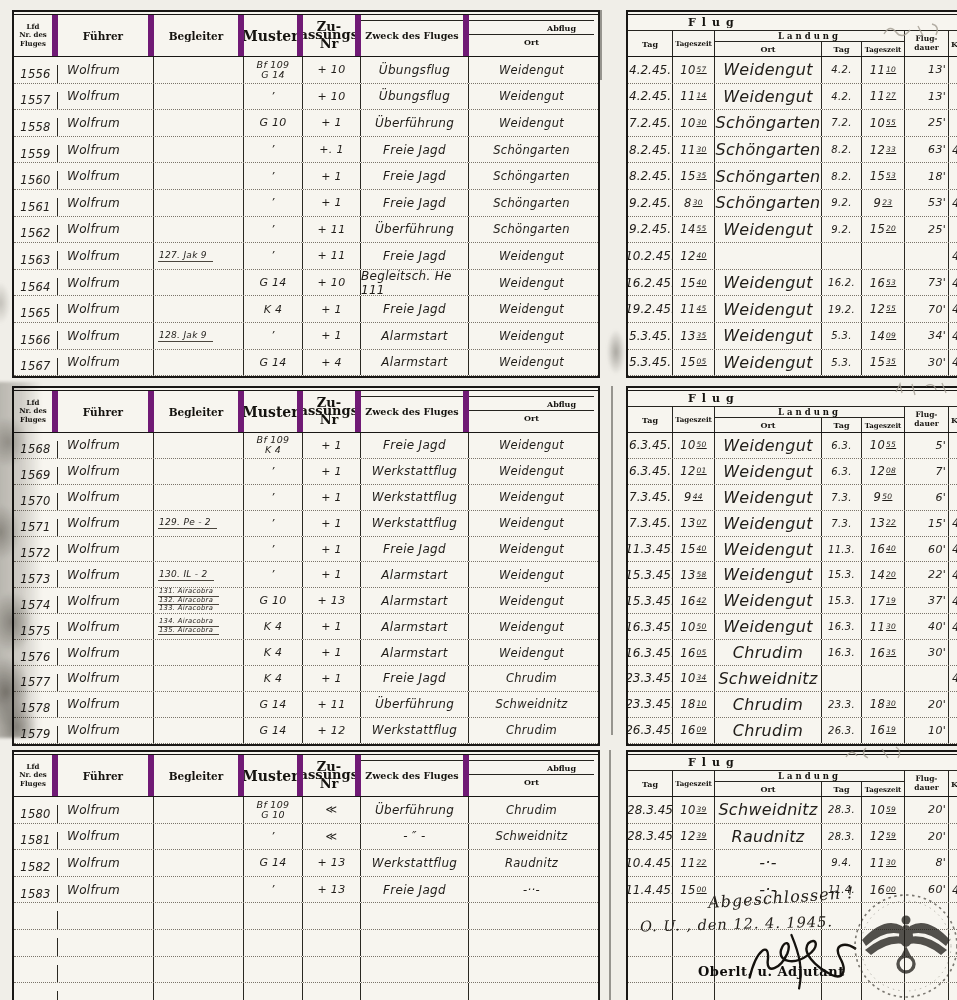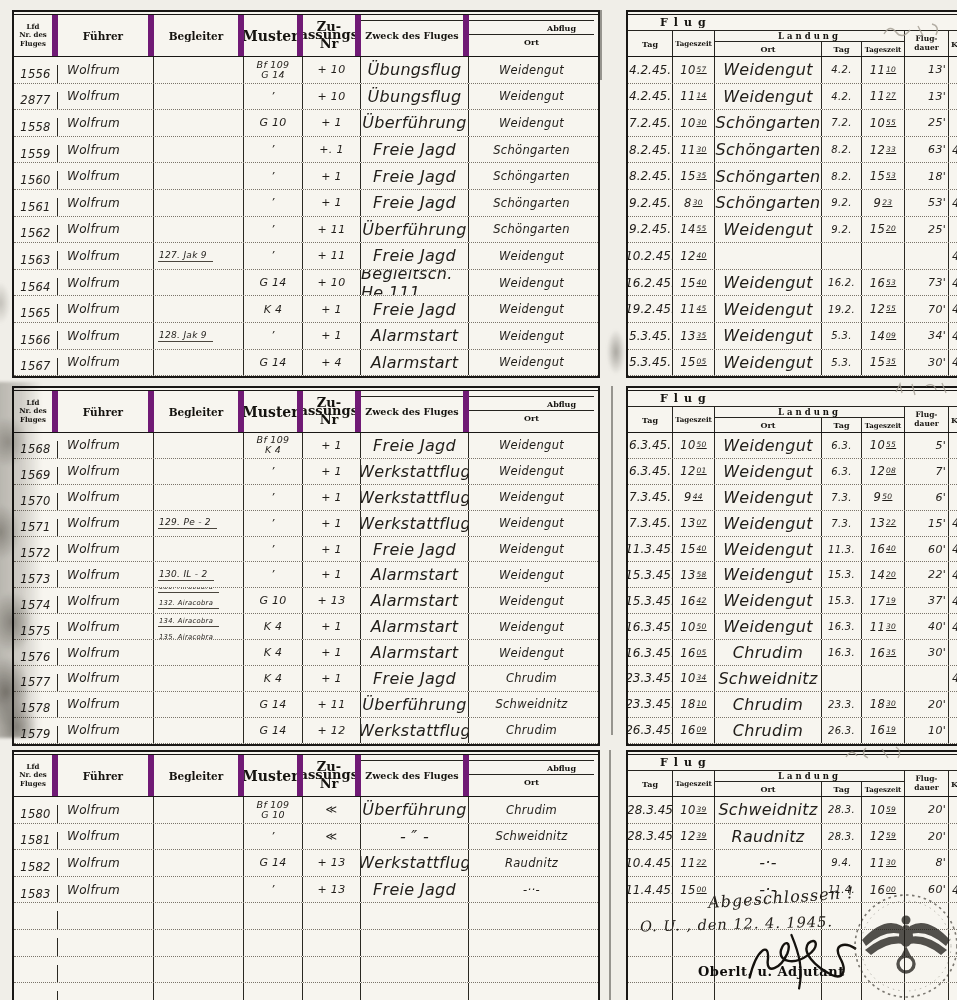--- a/index.html
+++ b/index.html
@@ -32,21 +32,21 @@
   .lh-z div{font-size:13px;line-height:8.5px;}
   .lh-zw{font-size:9.5px;position:relative;}
   .lh-ao{position:relative;justify-content:flex-start;padding-top:6px;}
   .lh-zw::before,.lh-ao::before{content:"";position:absolute;top:5px;left:0;right:0;border-top:1px solid #26241f;}
   .abf{font-size:8px;width:100%;text-align:right;padding-right:18px;box-sizing:border-box;margin-top:2px;}
   .abfline{width:100%;border-top:1px solid #26241f;margin-top:1px;}
   .ortl{font-size:8px;margin-top:2px;}
 
   
   .flugrow{height:15px;border-bottom:1px solid #26241f;display:flex;align-items:center;}
-  .flugrow .frk{font-size:11px;letter-spacing:6px;padding-left:32px;}
+  .flugrow .frk{font-size:11px;letter-spacing:6px;padding-left:60px;}
   .rheader{height:25px;border-bottom:1.6px solid #191715;display:grid;
            grid-template-columns:45px 42px 107px 40px 43px 44px 22px;grid-template-rows:11px 14px;}
   .rh{display:flex;align-items:center;justify-content:center;font-size:8px;overflow:hidden;
       border-right:1px solid #26241f;}
   .rh-tag{grid-column:1;grid-row:1/3;}
   .rh-tz{grid-column:2;grid-row:1/3;font-size:7px;}
   .rh-land{grid-column:3/6;grid-row:1;border-bottom:1px solid #26241f;letter-spacing:3px;font-size:8.5px;}
   .rh-ort{grid-column:3;grid-row:2;}
   .rh-tag2{grid-column:4;grid-row:2;}
   .rh-tz2{grid-column:5;grid-row:2;font-size:7px;}
@@ -62,25 +62,25 @@
   .s2 .lrow,.s2 .rrow{height:24.9px;}
   .s3 .lrow,.s3 .rrow{height:25.6px;}
   .cell{display:flex;align-items:center;justify-content:center;overflow:hidden;
         border-right:1px solid #2a2822;}
   .lrow .cell:last-child,.rrow .cell:last-child{border-right:none;}
   .hw{font-family:"DejaVu Sans",sans-serif;font-style:italic;color:#201d19;letter-spacing:.3px;}
   .c-nr{font-size:11.5px;margin-top:8px;}
   .c-fuehrer{justify-content:flex-start;padding-left:9px;font-size:12px;}
   .c-begleiter{flex-direction:column;align-items:flex-start;justify-content:center;padding-left:4px;}
   .c-begleiter .ln{font-size:9px;line-height:11px;border-bottom:.8px solid #4a453d;padding:0 6px 0 1px;white-space:nowrap;}
-  .c-begleiter.multi .ln{font-size:6.8px;line-height:7.6px;margin-top:7px;}
+  .c-begleiter.multi .ln{font-size:6.8px;line-height:7.6px;}
   .c-muster{flex-direction:column;font-size:11px;}
   .c-muster .ln{font-size:9.5px;line-height:10px;}
   .c-zul{font-size:11px;}
-  .c-zweck{font-size:16px;}
+  .c-zweck{font-size:12px;}
   .c-ort{font-size:11.5px;}
   .r-tag{font-size:12px;letter-spacing:0;}
   .r-zeit,.r-zeit2{font-size:11.5px;}
   .r-tag2{font-size:10px;}
   .mm{font-size:7.5px;text-decoration:underline;vertical-align:super;line-height:0;margin-left:1px;font-style:italic;}
   .r-dauer{justify-content:flex-end;padding-right:2px;font-size:11px;}
   .r-kil{justify-content:flex-start;padding-left:3px;font-size:11.5px;}
 
   
   .pageedge{position:absolute;top:0;width:2px;background:#4d4a43;opacity:.55;}
@@ -153,21 +153,21 @@
     <div class="cell c-muster hw multi">
               <div class="ln">Bf 109</div>
               <div class="ln">G 14</div>
             </div>
     <div class="cell c-zul hw">+ 10</div>
     <div class="cell c-zweck hw">Übungsflug</div>
     <div class="cell c-ort hw">Weidengut</div>
   </div>
 
   <div class="lrow">
-    <div class="cell c-nr hw">2877</div>
+    <div class="cell c-nr hw">1557</div>
     <div class="cell c-fuehrer hw">Wolfrum</div>
     <div class="cell c-begleiter hw"></div>
     <div class="cell c-muster hw">’</div>
     <div class="cell c-zul hw">+ 10</div>
     <div class="cell c-zweck hw">Übungsflug</div>
     <div class="cell c-ort hw">Weidengut</div>
   </div>
 
   <div class="lrow">
     <div class="cell c-nr hw">1558</div>

